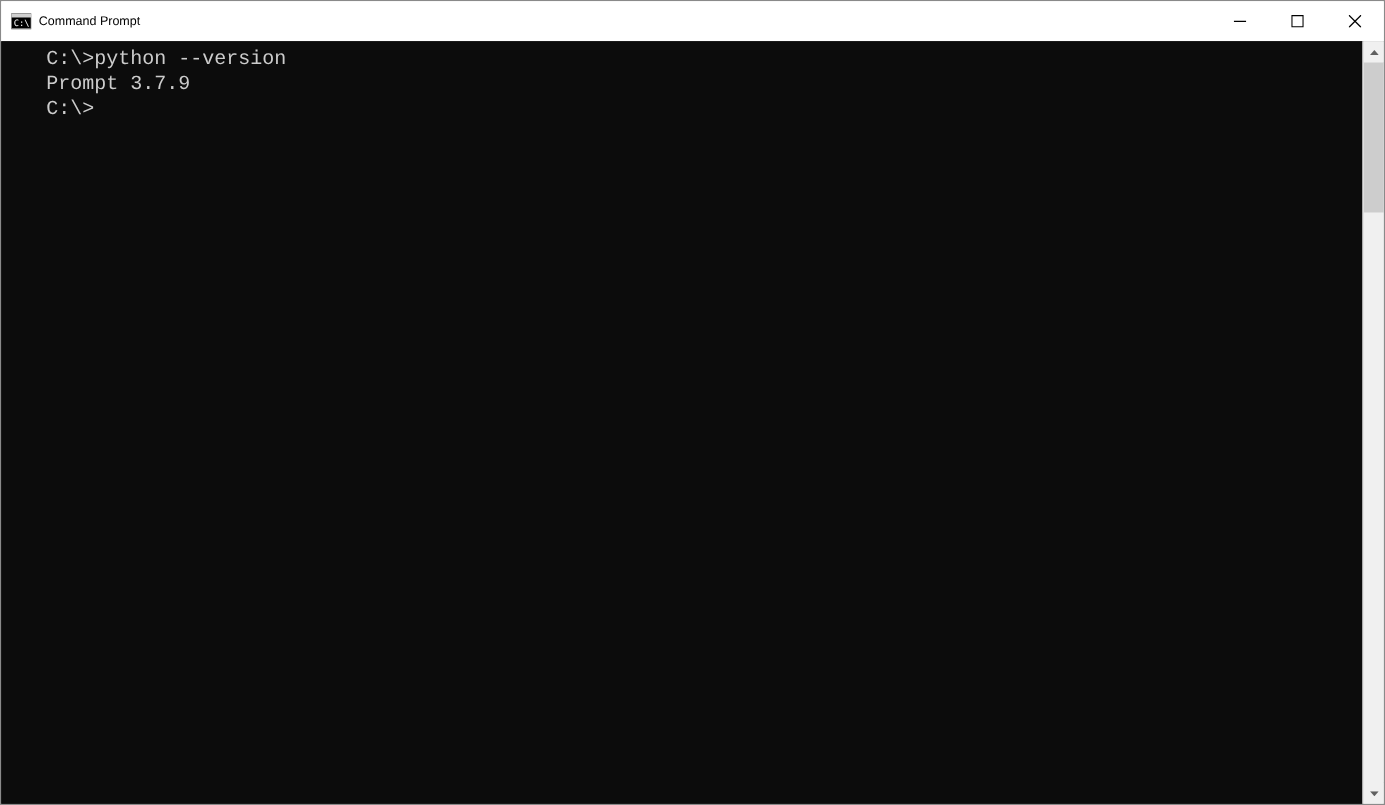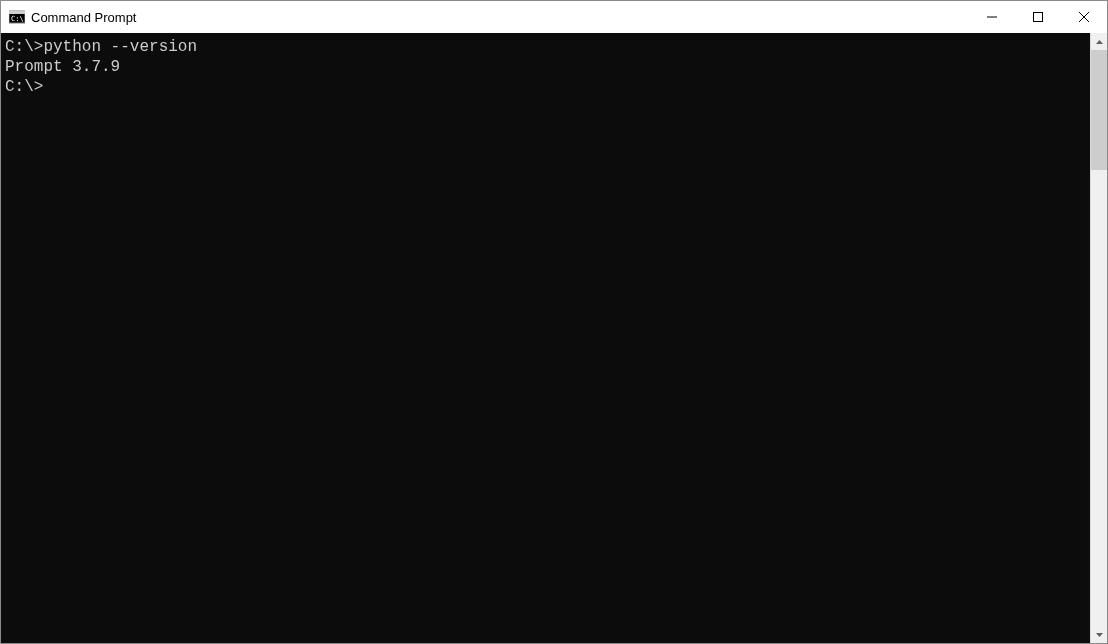--- a/index.html
+++ b/index.html
@@ -32,21 +32,21 @@
     }
     .titlebar-icon {
       width: 16px;
       height: 16px;
       margin-right: 6px;
       display: inline-flex;
       align-items: center;
       justify-content: center;
     }
     .titlebar-title {
-      font-size: 13px;
+      font-size: 10px;
       color: #000000;
       flex: 1;
     }
     .window-controls {
       display: flex;
       height: 100%;
     }
     .win-btn {
       width: 46px;
       height: 32px;
@@ -97,20 +97,21 @@
     .scroll-thumb {
       position: absolute;
       top: 0;
       left: 0;
       right: 0;
       height: 120px;
       background: #cdcdcd;
     }
     .term-line {
       display: block;
+      margin-left: 32px;
     }
   </style>
 </head>
 <body>
 
 <div class="window">
   <div class="titlebar">
     <span class="titlebar-icon">
       <svg width="16" height="16" viewBox="0 0 16 16">
         <rect x="0" y="2" width="16" height="12" fill="#000000" stroke="#808080" stroke-width="1"></rect>

